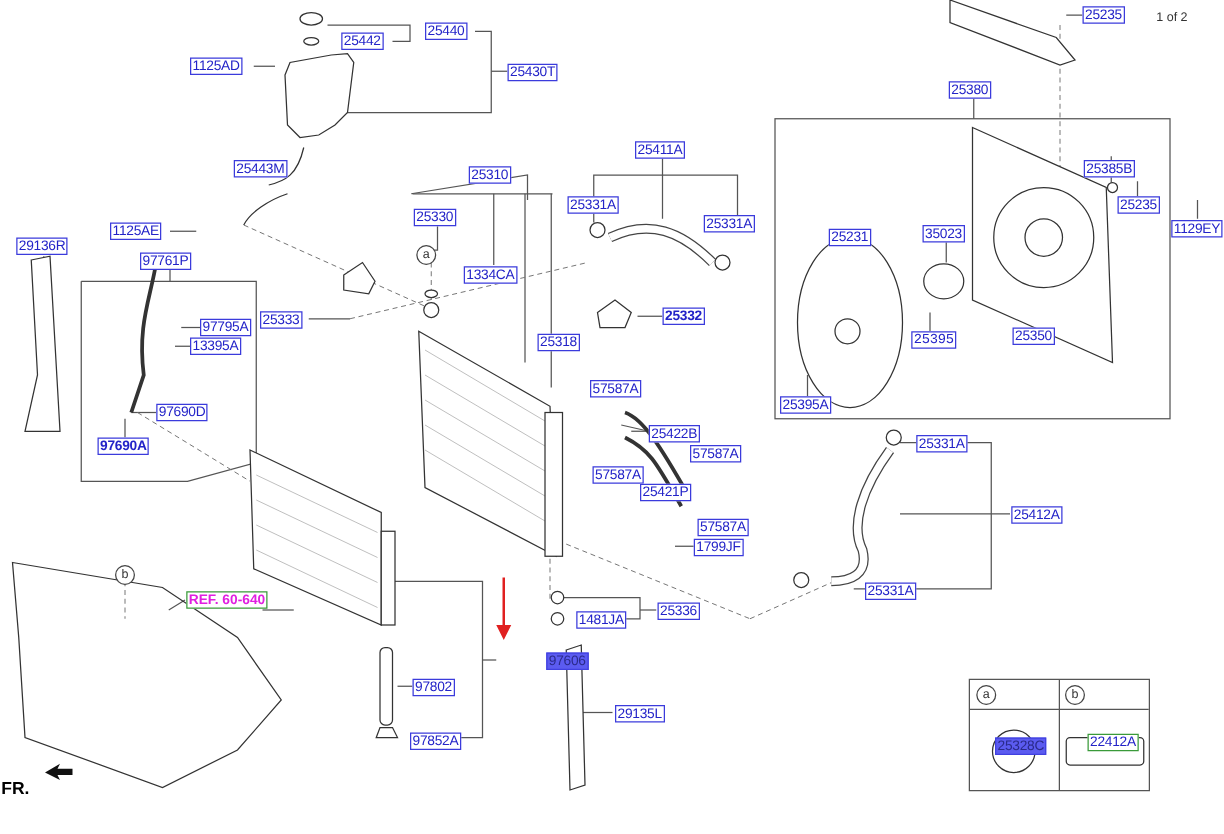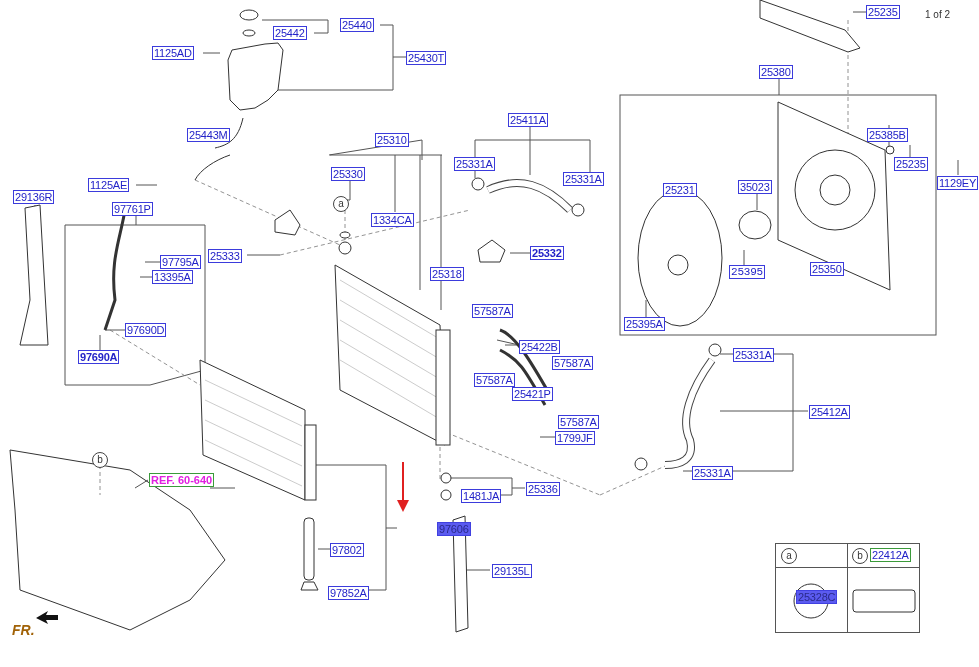--- a/index.html
+++ b/index.html
@@ -1,23 +1,23 @@
 <!DOCTYPE html>
 <html><head>
 <meta charset="utf-8">
 <style>
   html,body{margin:0;padding:0;background:#fff;}
   body{width:979px;height:667px;position:relative;overflow:hidden;font-family:"Liberation Sans",sans-serif;}
   #canvas{position:absolute;left:0;top:0;width:979px;height:667px;}
   .lbl{position:absolute;font-size:11px;line-height:12px;height:12px;padding:0 1px;border:1.5px solid #3b3bdc;color:#2323c8;background:#fff;white-space:nowrap;letter-spacing:-0.2px;cursor:pointer;}
   .lbl.sel{background:#5b5bf0;color:#2a2a8a;border-color:#4040e0;}
-  .lbl.green{border-color:#3a9a3a;}
+  .lbl.green{border-color:#3a9a3a;margin-top:39px;}
   .ref{position:absolute;font-size:11px;line-height:12px;padding:0 1px;border:1.5px solid #3a9a3a;color:#e020e0;background:#fff;font-weight:bold;white-space:nowrap;cursor:pointer;}
   .page{position:absolute;left:925px;top:9px;font-size:10px;color:#333;}
-  .fr{position:absolute;left:12px;top:622px;font-size:14px;color:#a16207;font-weight:bold;font-style:italic;}
+  .fr{position:absolute;left:1px;top:622px;font-size:14px;color:#000000;font-weight:bold;}
   .circ{position:absolute;width:14px;height:14px;border:1px solid #444;border-radius:50%;font-size:10px;line-height:14px;text-align:center;color:#333;background:#fff;}
   .legend{position:absolute;left:775px;top:543px;width:143px;height:88px;border:1px solid #555;}
   .legend .vdiv{position:absolute;left:71px;top:0;width:1px;height:88px;background:#555;}
   .legend .hdiv{position:absolute;left:0;top:23px;width:143px;height:1px;background:#555;}
 </style>
 </head>
 <body>
 
 <svg id="canvas" viewBox="0 0 979 667" xmlns="http://www.w3.org/2000/svg">
   <g stroke="#555" stroke-width="1" fill="none">

